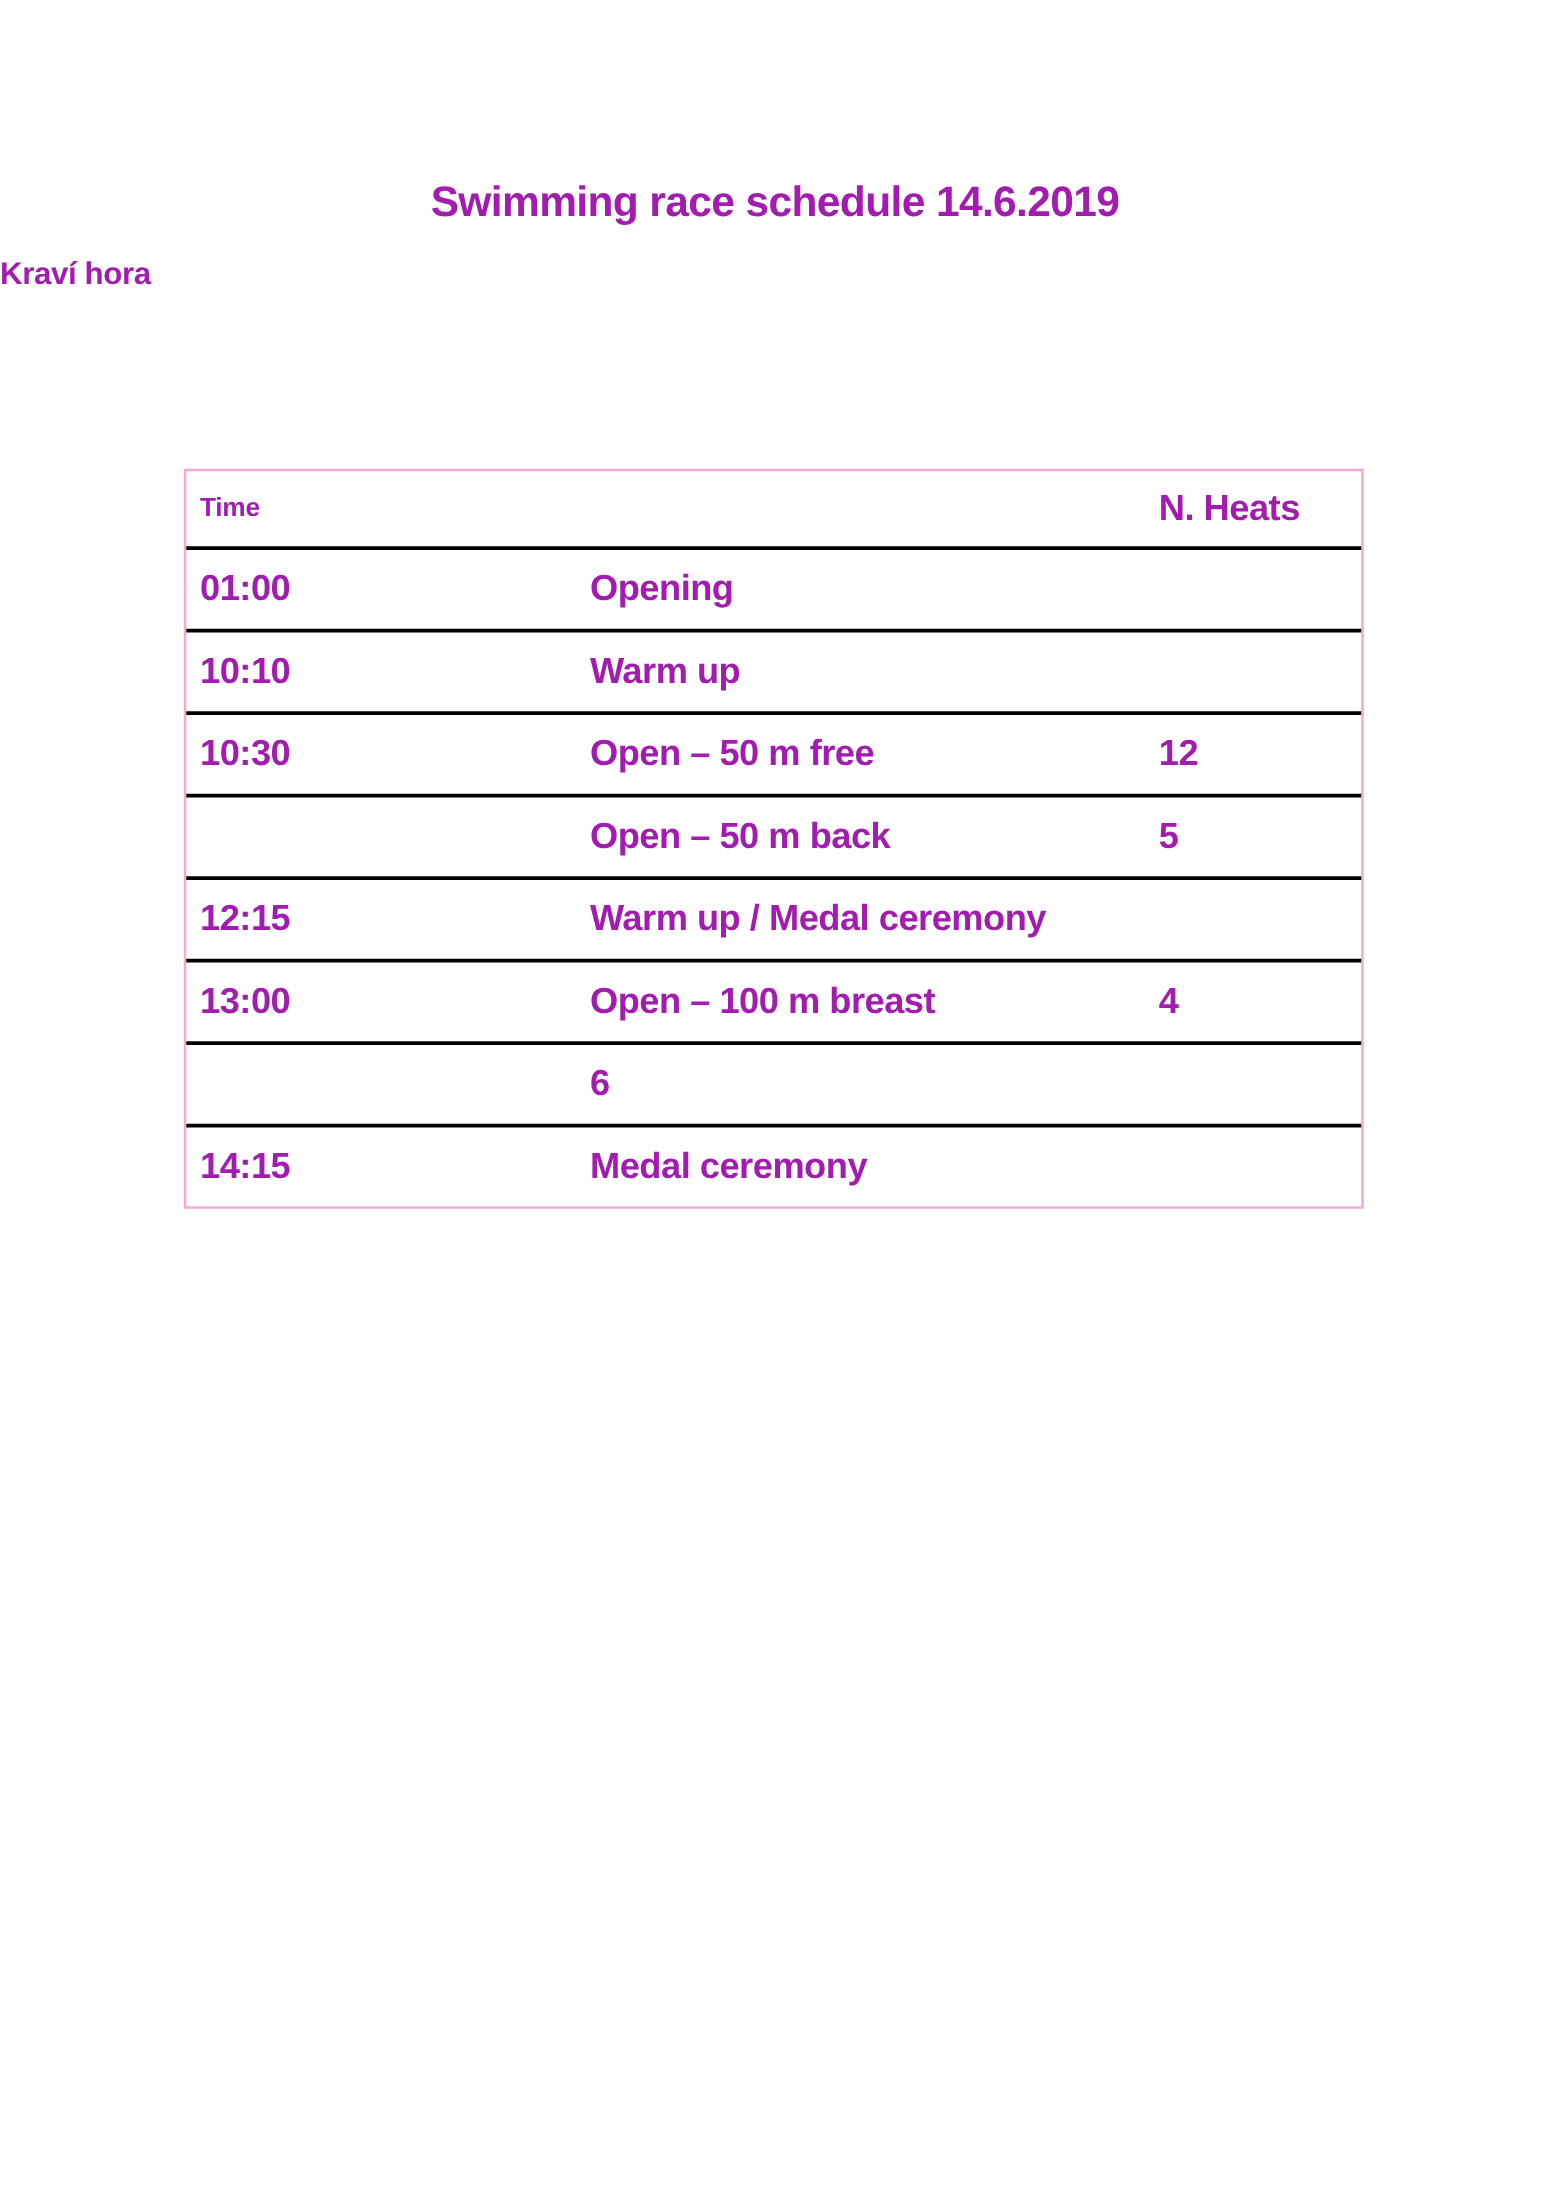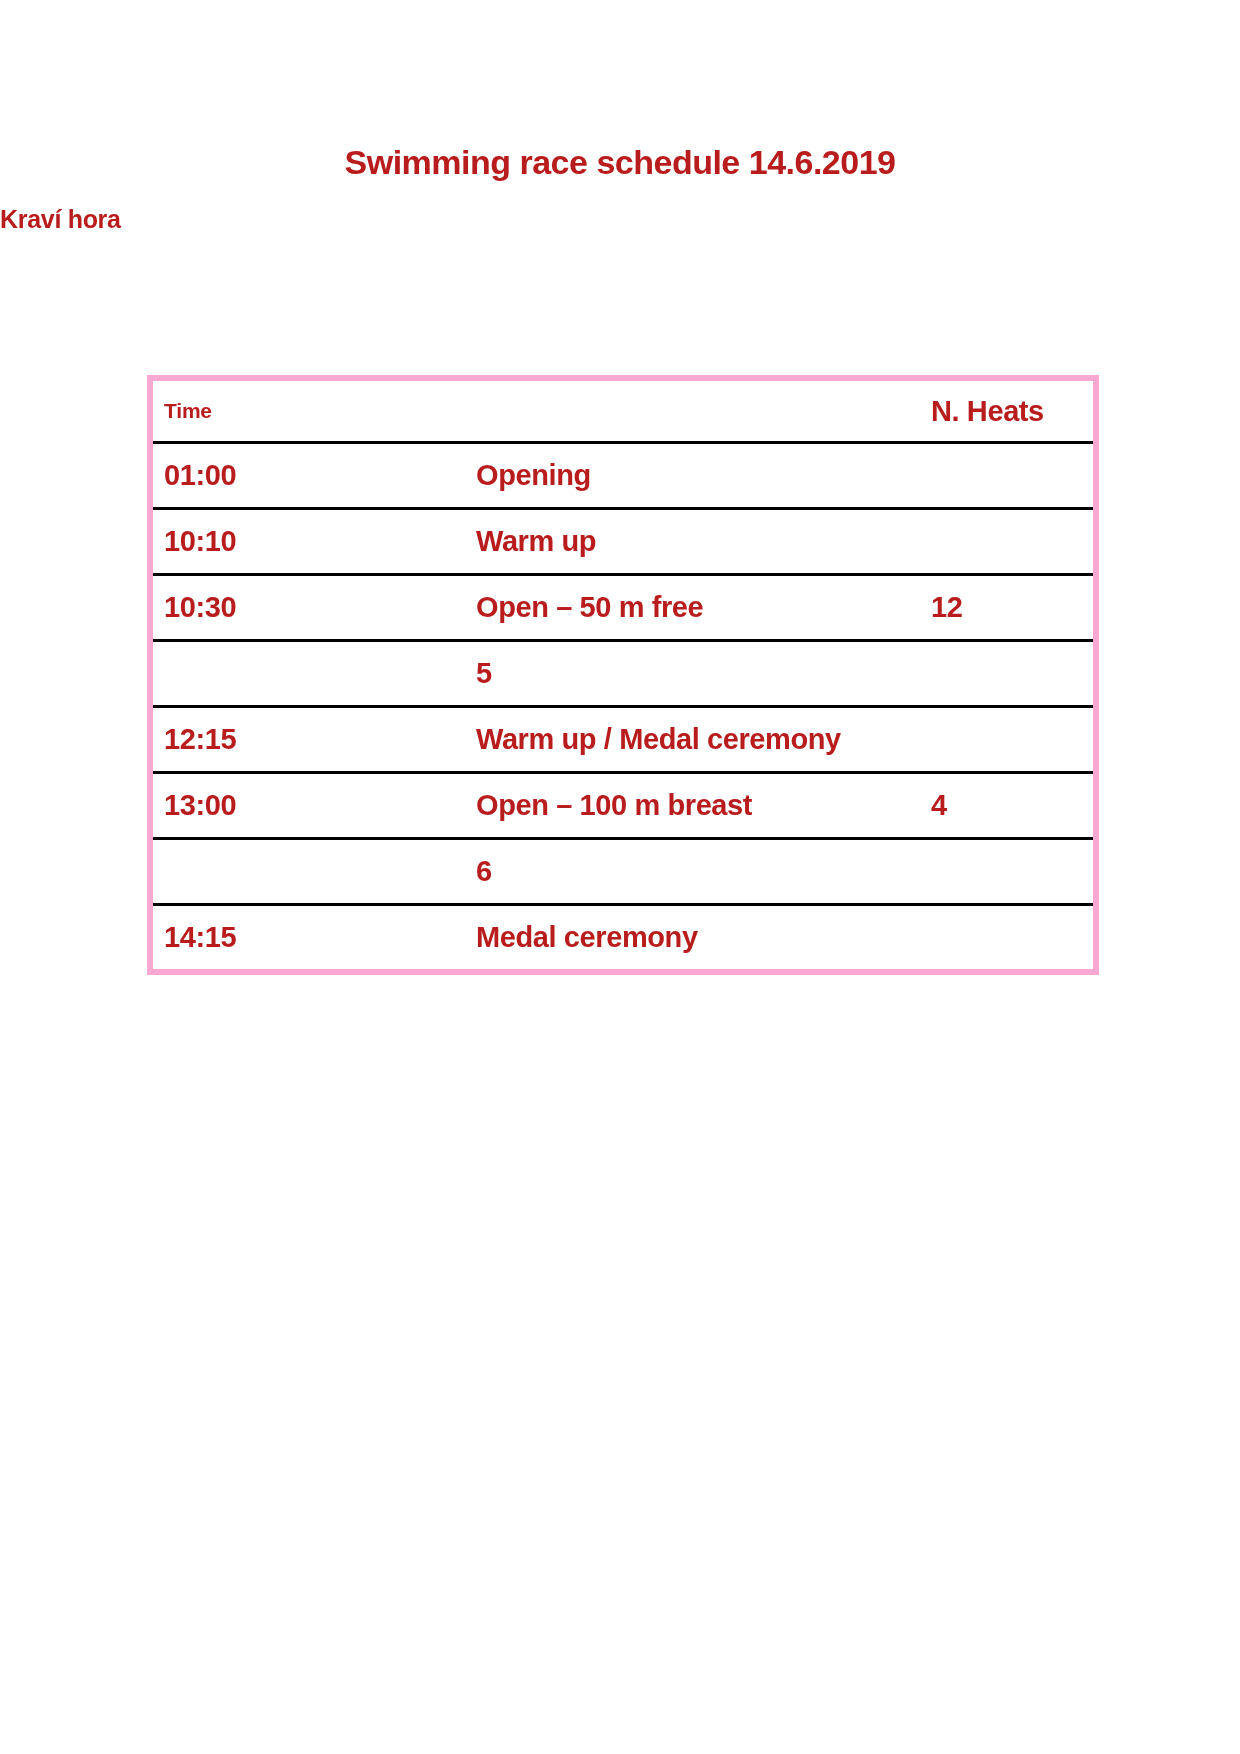--- a/index.html
+++ b/index.html
@@ -6,21 +6,21 @@
     margin: 0;
     padding: 0;
     background: #ffffff;
   }
   .page {
     position: relative;
     width: 1240px;
     height: 1754px;
     background: #ffffff;
     font-family: "Liberation Sans", sans-serif;
-    color: #b91c1c;
+    color: #a21caf;
     overflow: hidden;
   }
   .doc-title {
     position: absolute;
     top: 143px;
     left: 0;
     width: 1240px;
     text-align: center;
     font-size: 34px;
     font-weight: bold;
@@ -34,21 +34,21 @@
     text-align: left;
     font-size: 25px;
     font-weight: bold;
     letter-spacing: -0.3px;
   }
   .schedule-table {
     position: absolute;
     top: 375px;
     left: 147px;
     width: 940px;            
-    border: 6px solid #f9a8d4;
+    border: 2px solid #f9a8d4;
     background: #ffffff;
   }
   .t-row {
     display: grid;
     grid-template-columns: 323px 455px 1fr;
     align-items: center;
     height: 63px;
     border-bottom: 3px solid #000000;
     font-weight: bold;
     font-size: 29px;
@@ -101,20 +101,21 @@
     </div>
 
     <div class="t-row">
       <div class="cell time">10:30</div>
       <div class="cell event">Open – 50 m free</div>
       <div class="cell heats">12</div>
     </div>
 
     <div class="t-row">
       <div class="cell time"></div>
+      <div class="cell event">Open – 50 m back</div>
       <div class="cell heats">5</div>
     </div>
 
     <div class="t-row">
       <div class="cell time">12:15</div>
       <div class="cell event">Warm up / Medal ceremony</div>
       <div class="cell heats"></div>
     </div>
 
     <div class="t-row">

